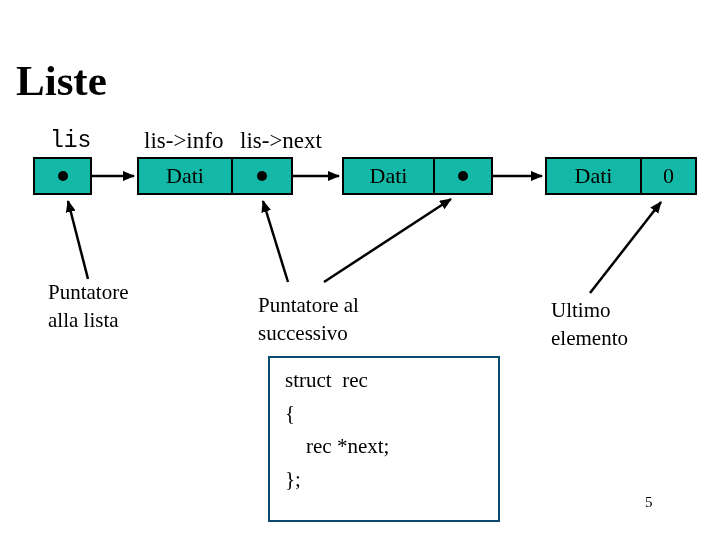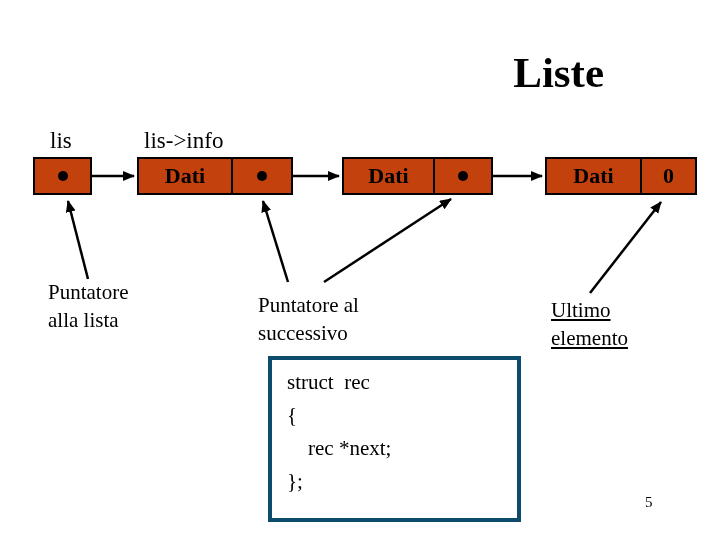--- a/index.html
+++ b/index.html
@@ -19,42 +19,41 @@
   .arrows-layer {
     position: absolute;
     left: 0; top: 0;
     width: 720px; height: 540px;
     pointer-events: none;
   }
   .slide-title {
     position: absolute;
     left: 0; top: 40px;
     width: 596px;
-    margin: 8px;
-    text-align: right;
+    margin: 16px;
+    text-align: left;
     font-size: 43px;
     font-weight: bold;
     letter-spacing: 0px;
   }
   .field-label {
     position: absolute;
     top: 128px;
     font-size: 23px;
     white-space: nowrap;
   }
   .box {
     position: absolute;
     top: 157px;
     height: 38px;
     border: 2px solid #000000;
     box-sizing: border-box;
     display: flex;
     align-items: stretch;
-    background: #c2410c;
-    font-weight: bold;
+    background: #14b8a6;
   }
   .cell {
     display: flex;
     align-items: center;
     justify-content: center;
     font-size: 22px;
     box-sizing: border-box;
   }
   .cell.info { flex: 1 1 auto; }
   .cell.next { border-left: 2px solid #000000; }
@@ -66,22 +65,22 @@
   }
   .annotation {
     position: absolute;
     font-size: 21px;
     line-height: 28px;
     white-space: pre-line;
   }
   .code-box {
     position: absolute;
     left: 268px; top: 356px;
-    width: 253px; height: 166px;
-    border: 4px solid #0c4a6e;
+    width: 232px; height: 166px;
+    border: 2px solid #0c4a6e;
     box-sizing: border-box;
     padding: 6px 0 0 15px;
   }
   .code-line {
     font-size: 21px;
     line-height: 33px;
     white-space: pre;
   }
   .page-number {
     position: absolute;
@@ -104,22 +103,23 @@
     <line x1="262" y1="176" x2="339" y2="176" stroke="#000000" stroke-width="2.5" marker-end="url(#ah)"></line>
     <line x1="465" y1="176" x2="542" y2="176" stroke="#000000" stroke-width="2.5" marker-end="url(#ah)"></line>
     <line x1="88" y1="279" x2="68" y2="201" stroke="#000000" stroke-width="2.5" marker-end="url(#ah)"></line>
     <line x1="288" y1="282" x2="263" y2="201" stroke="#000000" stroke-width="2.5" marker-end="url(#ah)"></line>
     <line x1="324" y1="282" x2="451" y2="199" stroke="#000000" stroke-width="2.5" marker-end="url(#ah)"></line>
     <line x1="590" y1="293" x2="661" y2="202" stroke="#000000" stroke-width="2.5" marker-end="url(#ah)"></line>
   </svg>
 
   <h1 class="slide-title">Liste</h1>
 
-  <div class="field-label" style="left:50px;">lis</div>
+  <div class="field-label" style="left:50px;font-family:Liberation Mono, monospace;">lis</div>
   <div class="field-label" style="left:144px;">lis-&gt;info</div>
+  <div class="field-label" style="left:240px;">lis-&gt;next</div>
 
   <div class="box" style="left:33px; width:59px;">
     <div class="cell info">
       <span class="dot"></span>
     </div>
   </div>
 
   <div class="box" style="left:137px; width:156px;">
     <div class="cell info">Dati</div>
     <div class="cell next" style="width:60px;">
@@ -138,21 +138,21 @@
     <div class="cell info">Dati</div>
     <div class="cell next" style="width:55px;">0</div>
   </div>
 
   <div class="annotation" style="left:258px; top:291px;">Puntatore al
 successivo</div>
 
   <div class="annotation" style="left:48px; top:278px;">Puntatore
 alla lista</div>
 
-  <div class="annotation" style="left:551px; top:296px;text-decoration:underline;">Ultimo
+  <div class="annotation" style="left:551px; top:296px;">Ultimo
 elemento</div>
 
   <div class="code-box">
     <div class="code-line">struct  rec</div>
     <div class="code-line">{</div>
     <div class="code-line">    rec *next;</div>
     <div class="code-line">};</div>
   </div>
 
   <div class="page-number">5</div>

